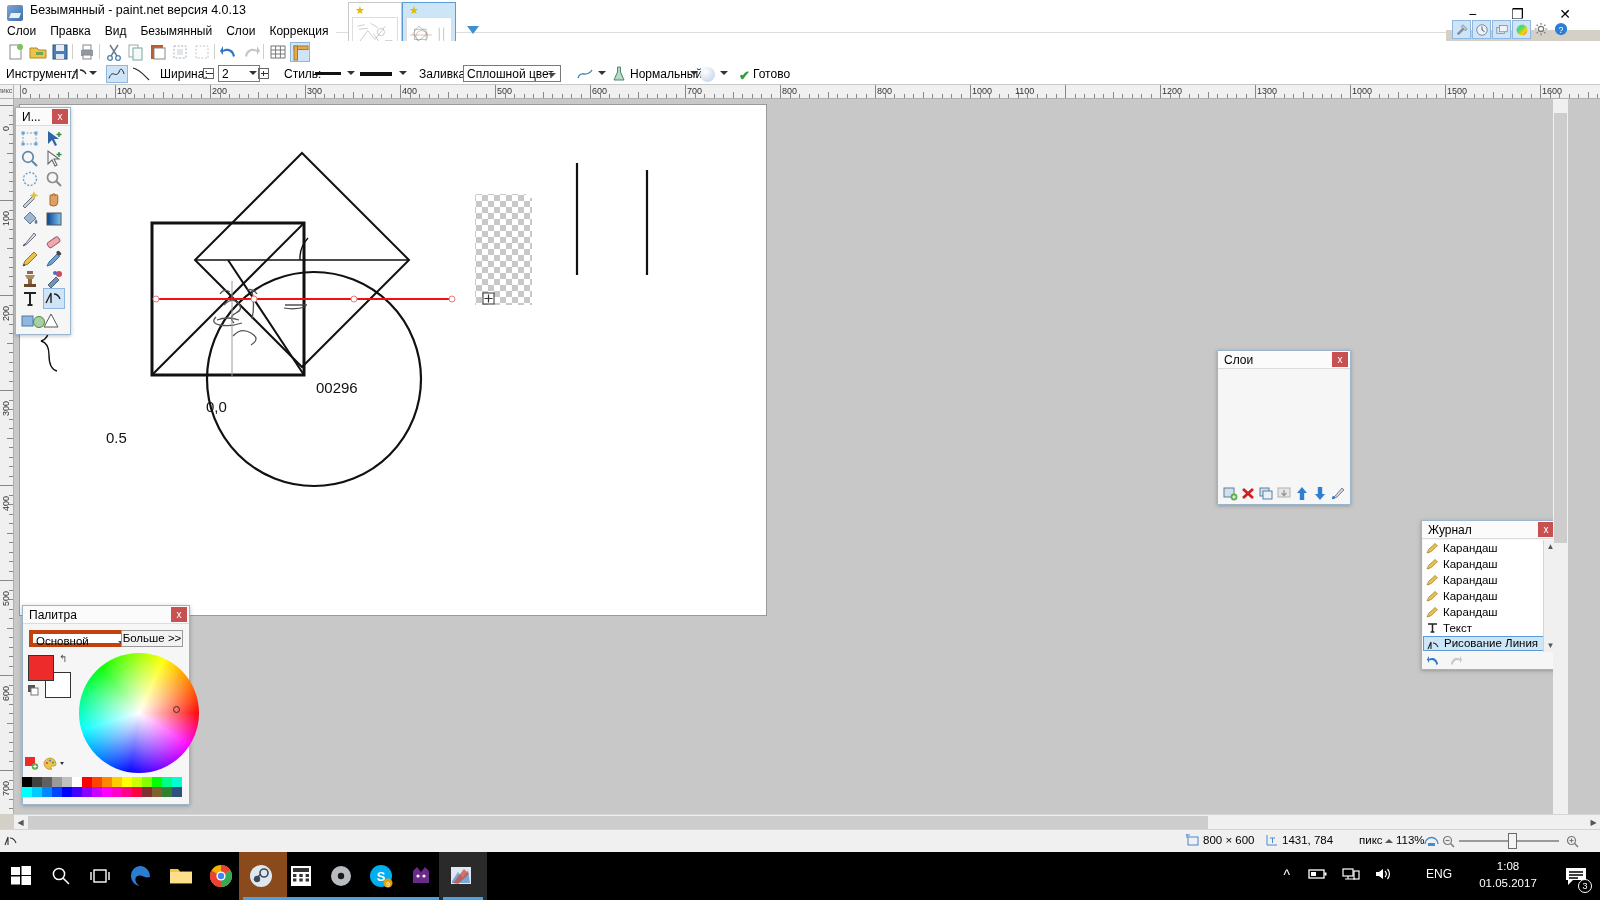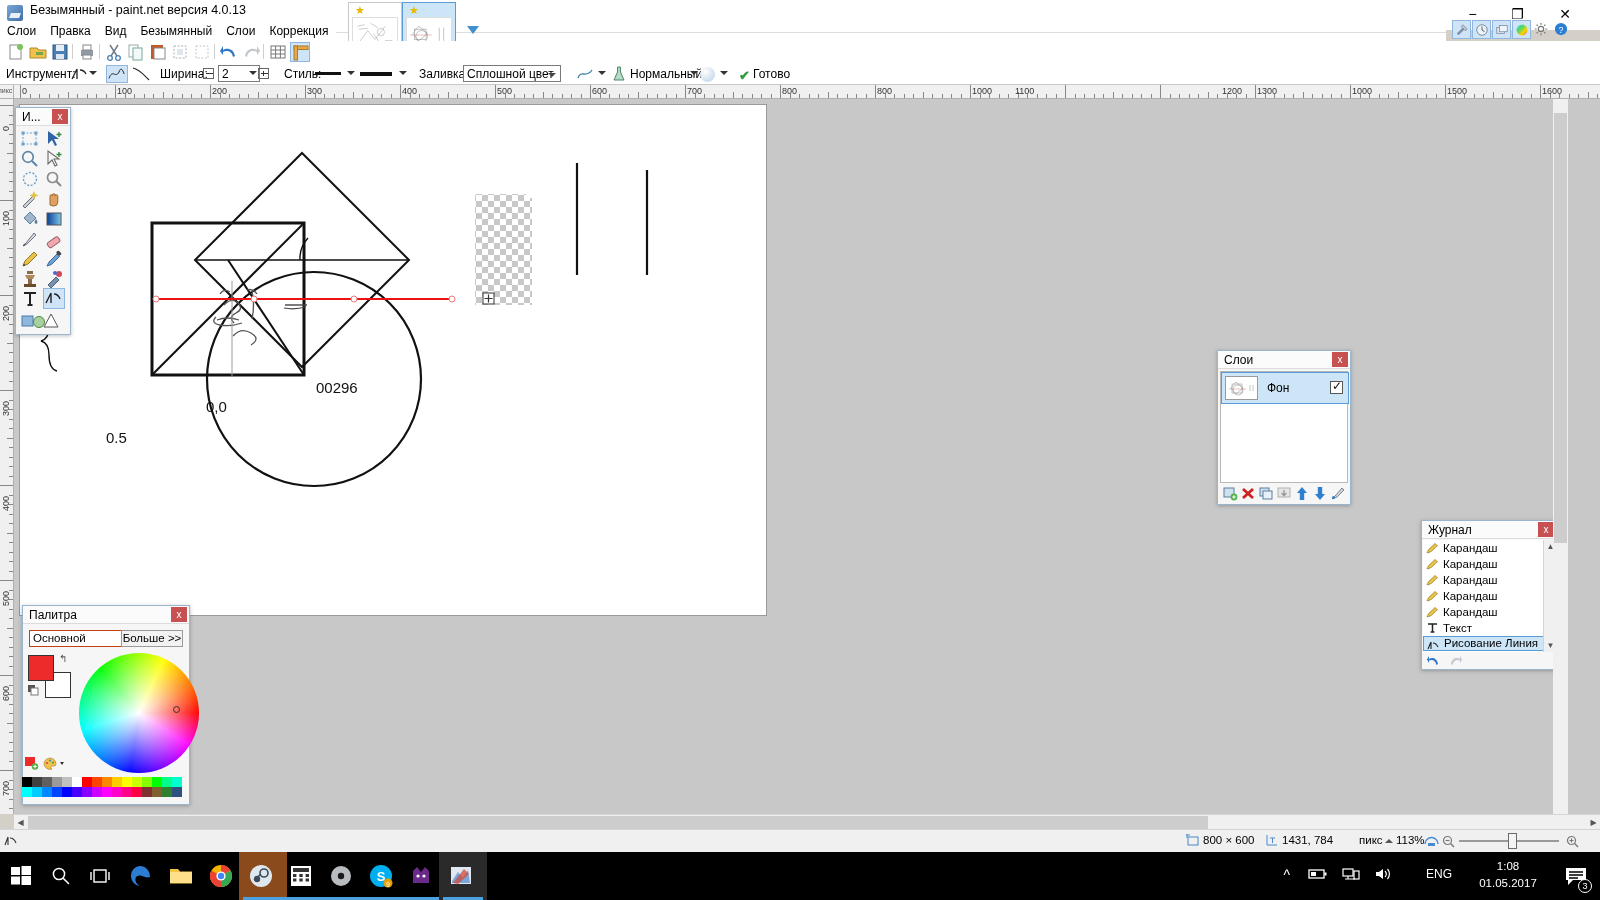--- a/index.html
+++ b/index.html
@@ -173,21 +173,21 @@
   #hist-scroll{ position:absolute; right:0; top:19px; width:13px; height:112px;
      background:#f0f0f0; border-left:1px solid #d4d4d4;}
   .sc-arrow{ position:absolute; left:0; width:13px;height:13px; background:#f0f0f0;
      font-size:8px; text-align:center; line-height:13px; color:#555;}
   #history-foot{ position:absolute; left:4px; bottom:2px; height:14px;}
 
   
   #palette{ left:22px; top:605px; width:168px; height:200px;}
   #pal-body{ position:absolute; left:0; top:19px; width:166px; height:179px; background:#f6f6f6;}
   #pal-combo{ position:absolute; left:6px; top:5px; width:105px; height:17px;
-     border:1px solid #c2410c; background:#fff; font-size:11.5px; padding:1px 6px 0 3px;}
+     border:4px solid #c2410c; background:#fff; font-size:11.5px; padding:1px 6px 0 3px;}
   #pal-combo::after{ content:""; position:absolute; right:4px; top:7px;
      border-left:4px solid transparent;border-right:4px solid transparent;border-top:4px solid #444;}
   #pal-more{ position:absolute; left:98px; top:5px; width:62px;height:17px;
      border:1px solid #9a9a9a; background:#f2f2f2; font-size:11.5px;
      text-align:center; line-height:15px;}
   #sw-primary{ position:absolute; left:5px; top:30px; width:26px;height:26px;
      border:1px solid #333;}
   #sw-secondary{ position:absolute; left:22px; top:47px; width:26px;height:26px;
      border:1px solid #333; background:#fff;}
   #sw-swap{ position:absolute; left:36px; top:28px; font-size:10px; color:#555;}
@@ -616,21 +616,21 @@
     <div class="htick" style="left: 1051px; top: 0px; height: 14px;"></div>
     <div class="htick" style="left: 1060.5px; top: 9px; height: 5px;"></div>
     <div class="htick" style="left: 1070px; top: 9px; height: 5px;"></div>
     <div class="htick" style="left: 1079.5px; top: 9px; height: 5px;"></div>
     <div class="htick" style="left: 1089px; top: 9px; height: 5px;"></div>
     <div class="htick" style="left: 1098.5px; top: 7px; height: 7px;"></div>
     <div class="htick" style="left: 1108px; top: 9px; height: 5px;"></div>
     <div class="htick" style="left: 1117.5px; top: 9px; height: 5px;"></div>
     <div class="htick" style="left: 1127px; top: 9px; height: 5px;"></div>
     <div class="htick" style="left: 1136.5px; top: 9px; height: 5px;"></div>
-    <div class="hnum" style="left: 1208px;">1200</div>
+    <div class="hnum" style="left: 1148px;">1200</div>
     <div class="htick" style="left: 1146px; top: 0px; height: 14px;"></div>
     <div class="htick" style="left: 1155.5px; top: 9px; height: 5px;"></div>
     <div class="htick" style="left: 1165px; top: 9px; height: 5px;"></div>
     <div class="htick" style="left: 1174.5px; top: 9px; height: 5px;"></div>
     <div class="htick" style="left: 1184px; top: 9px; height: 5px;"></div>
     <div class="htick" style="left: 1193.5px; top: 7px; height: 7px;"></div>
     <div class="htick" style="left: 1203px; top: 9px; height: 5px;"></div>
     <div class="htick" style="left: 1212.5px; top: 9px; height: 5px;"></div>
     <div class="htick" style="left: 1222px; top: 9px; height: 5px;"></div>
     <div class="htick" style="left: 1231.5px; top: 9px; height: 5px;"></div>
@@ -937,37 +937,20 @@
           <path d="M31 4 L38 17 H24 Z" fill="#fff" stroke="#555"></path>
         </svg></div>
   </div>
 </div>
 
 <div class="panel" id="layers">
   <div class="panel-head">
     <div class="panel-title">Слои</div>
     <div class="panel-close">x</div>
   </div>
-  <div id="layers-body">
-    <div class="layer-row">
-      <div class="layer-thumb">
-        <svg viewBox="0 0 33 24" width="33" height="24">
-            <g stroke="#888" stroke-width=".5" fill="none">
-              <rect x="6" y="7" width="10" height="9"></rect>
-              <circle cx="12" cy="13" r="5"></circle>
-              <path d="M10 5 L17 11 L10 17 L5 11 Z"></path>
-              <path d="M3 12 H20" stroke="#c77"></path>
-              <path d="M24 8 v6 M27 8 v6"></path>
-            </g>
-          </svg>
-      </div>
-      <div class="layer-name">Фон</div>
-      <div class="layer-check"></div>
-    </div>
-  </div>
   <div id="layers-tools">
     <div class="ltool">
       <svg viewBox="0 0 16 15" width="16" height="15">
           <rect x="2" y="2" width="10" height="9" fill="#cfe0ef" stroke="#5b7e9e"></rect>
           <circle cx="12" cy="11" r="3.4" fill="#59b04a"></circle>
           <path d="M12 9.2 v3.6 M10.2 11 h3.6" stroke="#fff" stroke-width="1.1"></path>
         </svg></div>
     <div class="ltool">
       <svg viewBox="0 0 16 15" width="16" height="15">
           <path d="M3 3 L13 12 M13 3 L3 12" stroke="#d02020" stroke-width="2.8"></path>

